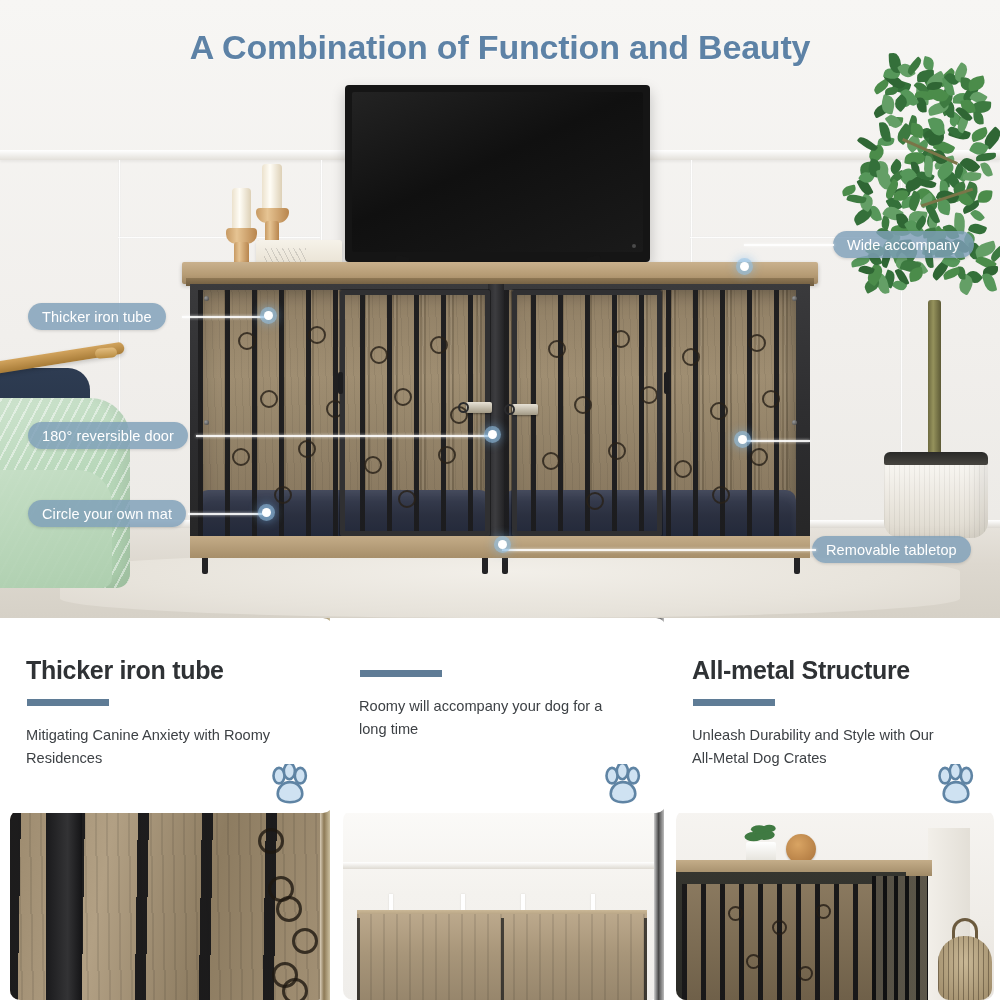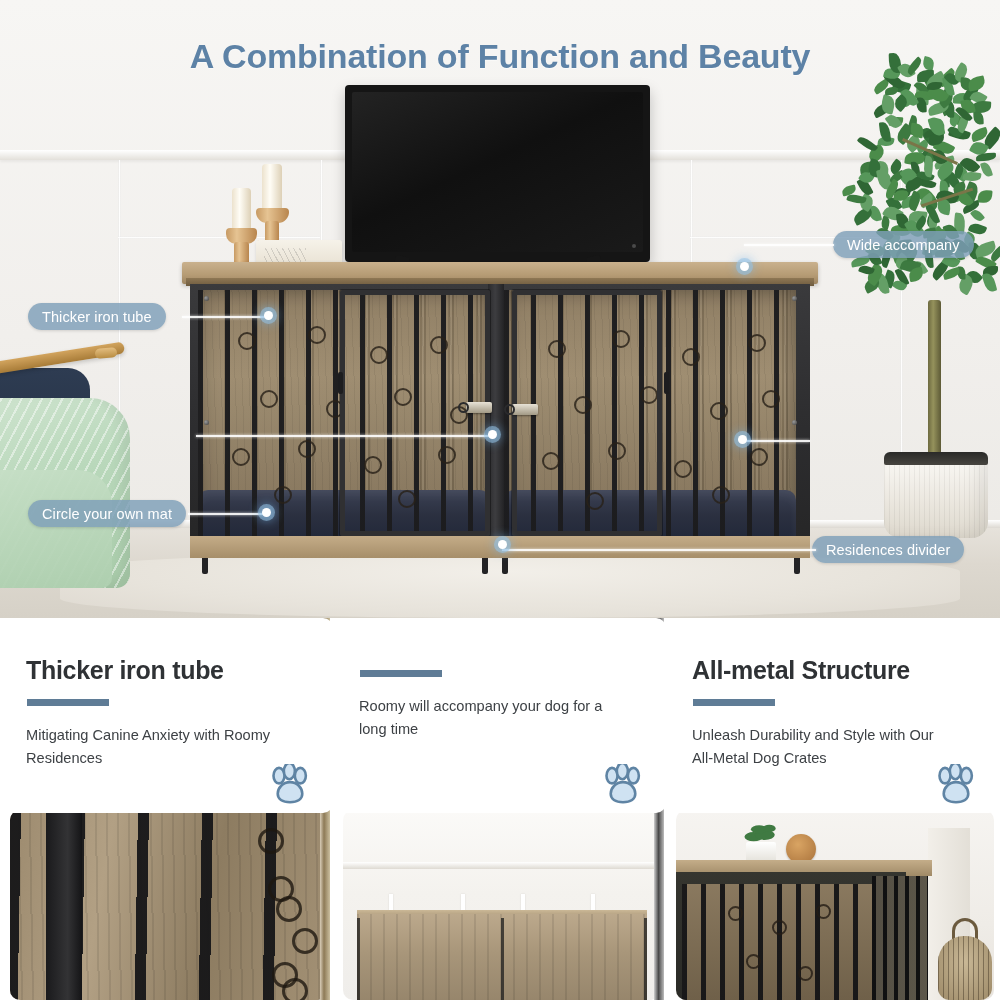--- a/index.html
+++ b/index.html
@@ -211,21 +211,21 @@
         background: repeating-linear-gradient(90deg, rgba(60,48,32,.45) 0 1px, rgba(0,0,0,0) 1px 5px); }
   .t3 .t3-handle { position:absolute; left:276px; top:108px; width:26px; height:26px;
         border:3px solid #6b5a3e; border-bottom:none; border-radius:13px 13px 0 0; }
 
   
   .sep { position:absolute; top:0; width:10px; height:382px; z-index:1; }
   .sep-wood { background: linear-gradient(90deg,#d8cdb8,#8d7a56 40%,#cbbf9f); }
   .sep-metal { background: linear-gradient(90deg,#cfcfcf,#4a4a4a 45%,#bdbdbd); }
 
   .title {
-    position:absolute; left:0; top:37px; width:1000px; text-align:center;
+    position:absolute; left:0; top:28px; width:1000px; text-align:center;
     font-size:34px; font-weight:bold; color:#5d82a6; letter-spacing:-.2px;
     text-shadow: 0 1px 1px rgba(255,255,255,.6);
   }
 </style>
 </head>
 <body>
 
 <div id="page">
 
   <div class="hero">
@@ -527,35 +527,36 @@
       <div class="crate-foot" style="left:20px;  top:296px;"></div>
       <div class="crate-foot" style="left:300px; top:296px;"></div>
       <div class="crate-foot" style="left:320px; top:296px;"></div>
       <div class="crate-foot" style="left:612px; top:296px;"></div>
     </div>
 
     <div class="pill" style="left:28px;  top:303px;">Thicker iron tube</div>
     <div class="leader" style="left:182px; top:316px; width:86px;"></div>
     <div class="dot" style="left:264px; top:311px;"></div>
 
+    <div class="pill" style="left:28px;  top:422px;">180° reversible door</div>
     <div class="leader" style="left:196px; top:435px; width:296px;"></div>
     <div class="dot" style="left:488px; top:430px;"></div>
 
     <div class="pill" style="left:28px;  top:500px;">Circle your own mat</div>
     <div class="leader" style="left:188px; top:513px; width:78px;"></div>
     <div class="dot" style="left:262px; top:508px;"></div>
 
     <div class="pill" style="left:833px; top:231px;">Wide accompany</div>
     <div class="leader" style="left:744px; top:244px; width:90px;"></div>
     <div class="dot" style="left:740px; top:262px;"></div>
 
     <div class="leader" style="left:744px; top:440px; width:66px;"></div>
     <div class="dot" style="left:738px; top:435px;"></div>
 
-    <div class="pill" style="left:812px; top:536px;">Residences divider</div>
+    <div class="pill" style="left:812px; top:536px;">Removable tabletop</div>
     <div class="leader" style="left:502px; top:549px; width:314px;"></div>
     <div class="dot" style="left:498px; top:540px;"></div>
 
     <div class="title">A Combination of Function and Beauty</div>
   </div>
 
   <div class="bottom">
 
     <div class="sep sep-wood" style="left:320px;"></div>
     <div class="sep sep-metal" style="left:654px;"></div>

